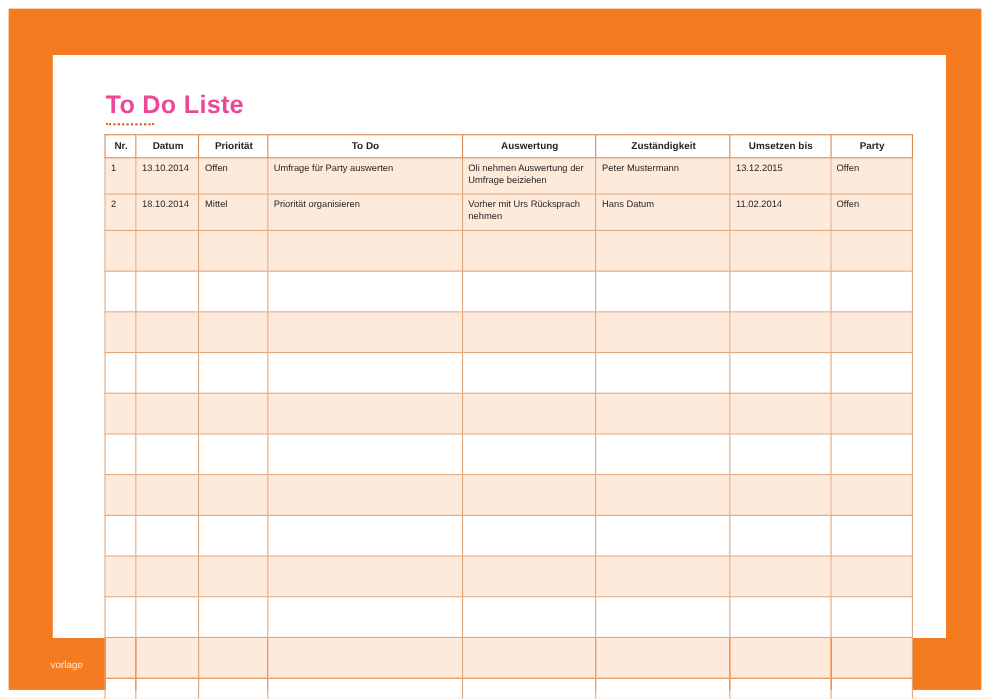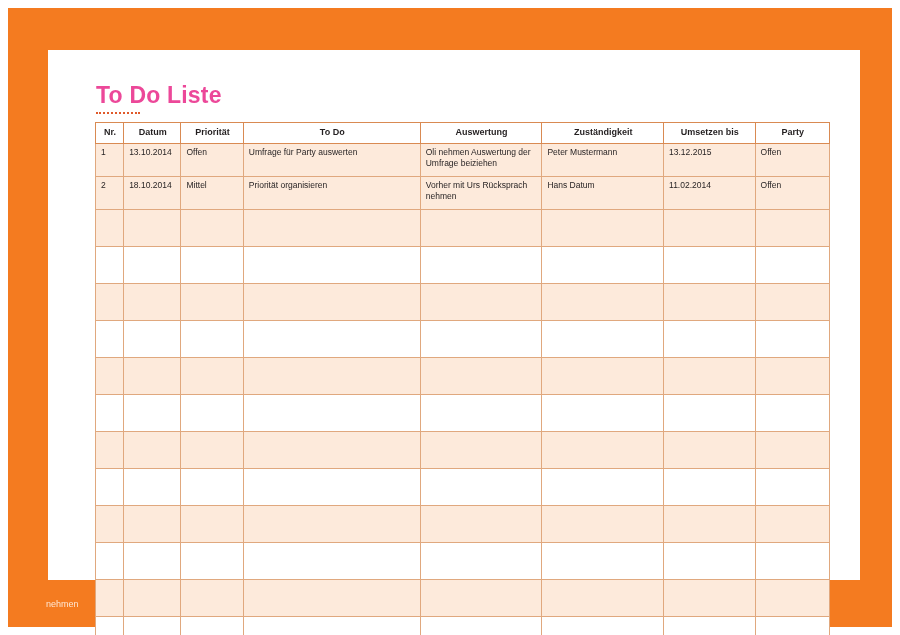--- a/index.html
+++ b/index.html
@@ -289,14 +289,14 @@
             <td></td>
             <td></td>
             <td></td>
             <td></td>
           </tr>
         </tbody>
       </table>
     </div>
   </div>
 
-  <div class="watermark">nehmen</div>
+  <div class="watermark">vorlage</div>
 </div>
 
 </body></html>

